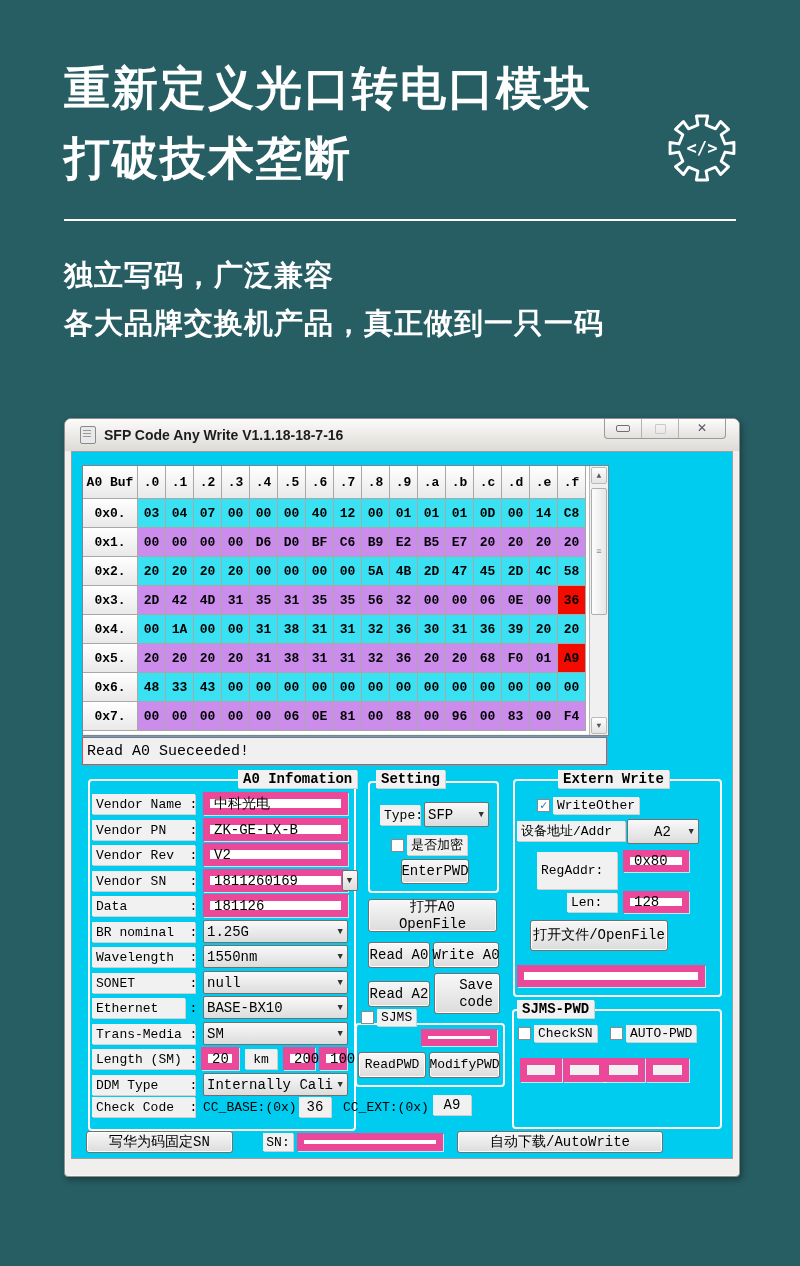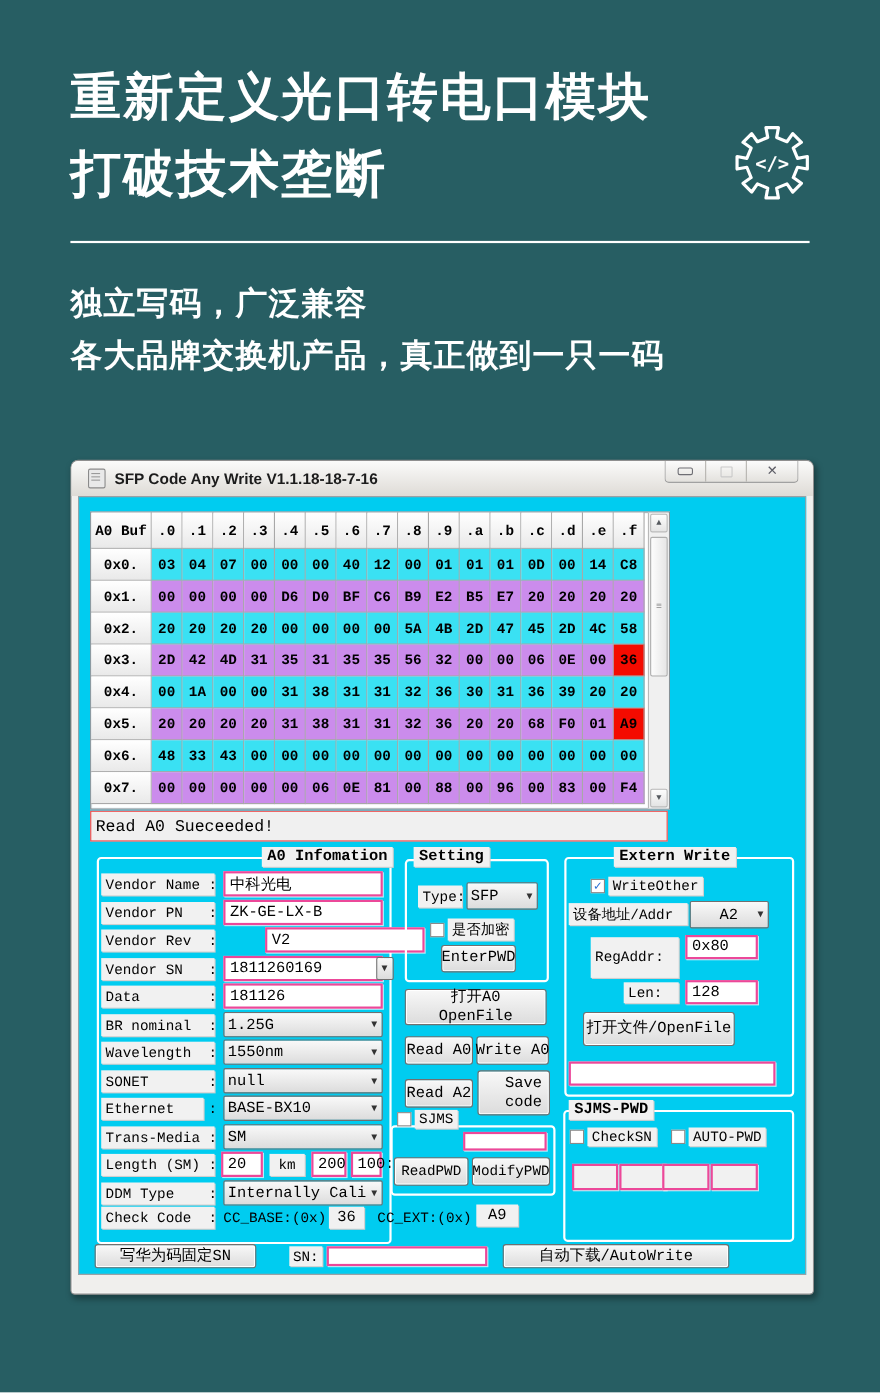--- a/index.html
+++ b/index.html
@@ -55,21 +55,21 @@
   
   .statusbar{position:absolute;left:11px;top:286px;width:525px;height:28px;background:#f0f0f0;
              border:1px solid #ef4444;box-sizing:border-box;display:flex;align-items:center;
              font-size:15px;color:#000;padding-left:4px;}
   
   .gbox{position:absolute;border:2px solid #ffffff;border-radius:4px;}
   .gbox-label{position:absolute;background:#f1f1f1;color:#000;font-size:14px;font-weight:700;
               padding:1px 5px;white-space:pre;box-shadow:1px 1px 0 #cfcfcf;}
   .chip{position:absolute;background:#f1f1f1;color:#000;font-size:13px;display:flex;align-items:center;
         padding:0 4px;white-space:pre;box-shadow:1px 1px 0 #cfcfcf;box-sizing:border-box;}
-  .tfield{position:absolute;background:#ffffff;border:2px solid #ec4899;box-sizing:border-box;
+  .tfield{position:absolute;background:#ffffff;border:7px solid #ec4899;box-sizing:border-box;
           font-size:14px;color:#000;display:flex;align-items:center;padding:0 4px;white-space:pre;
           box-shadow:1px 1px 0 rgba(255,255,255,.7);}
   .combo{position:absolute;background:linear-gradient(#f9f9f9,#dcdcdc);border:1px solid #707070;border-radius:2px;
          box-sizing:border-box;display:flex;align-items:center;font-size:14px;color:#000;padding:0 3px;}
   .combo .cval{white-space:pre;overflow:hidden;}
   .combo .arr{margin-left:auto;font-size:9px;color:#333;padding-right:1px;}
   .btn{position:absolute;background:linear-gradient(#f8f8f8,#dcdcdc);border:1px solid #707070;border-radius:3px;
        box-sizing:border-box;display:flex;align-items:center;justify-content:center;text-align:center;
        font-size:14px;color:#000;box-shadow:0 0 0 1px #fff inset;white-space:pre;line-height:1.15;}
   .cbx{width:13px;height:13px;background:#fff;border:1px solid #8a8a8a;box-sizing:border-box;flex:0 0 auto;
@@ -300,21 +300,21 @@
       <div class="gbox" style="left:17px;top:328px;width:264px;height:348px;"></div>
       <div class="gbox-label" style="left:167px;top:319px;">A0 Infomation</div>
 
       <div class="chip" style="left:21px;top:343px;width:103px;height:20px;">Vendor Name :</div>
       <div class="tfield" style="left:132px;top:341px;width:145px;height:23px;">中科光电</div>
 
       <div class="chip" style="left:21px;top:369px;width:103px;height:20px;">Vendor PN   :</div>
       <div class="tfield" style="left:132px;top:367px;width:145px;height:23px;">ZK-GE-LX-B</div>
 
       <div class="chip" style="left:21px;top:394px;width:103px;height:20px;">Vendor Rev  :</div>
-      <div class="tfield" style="left:132px;top:392px;width:145px;height:23px;margin-left:38px;">V2</div>
+      <div class="tfield" style="left:132px;top:392px;width:145px;height:23px;">V2</div>
 
       <div class="chip" style="left:21px;top:420px;width:103px;height:20px;">Vendor SN   :</div>
       <div class="tfield" style="left:132px;top:418px;width:145px;height:23px;">1811260169</div>
       <div class="combo" style="left:271px;top:419px;width:16px;height:21px;justify-content:center;">
           <span class="arr" style="margin:0;">▼</span>
         </div>
 
       <div class="chip" style="left:21px;top:445px;width:103px;height:20px;">Data        :</div>
       <div class="tfield" style="left:132px;top:443px;width:145px;height:23px;">181126</div>
 

